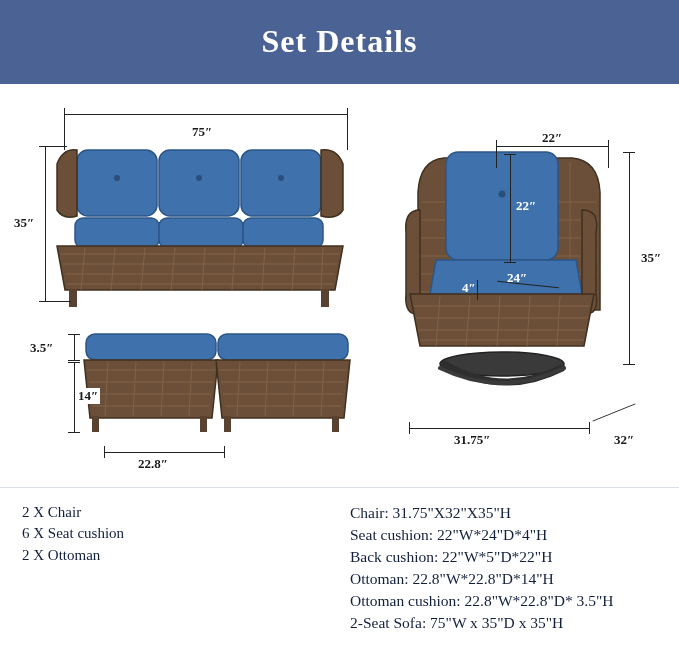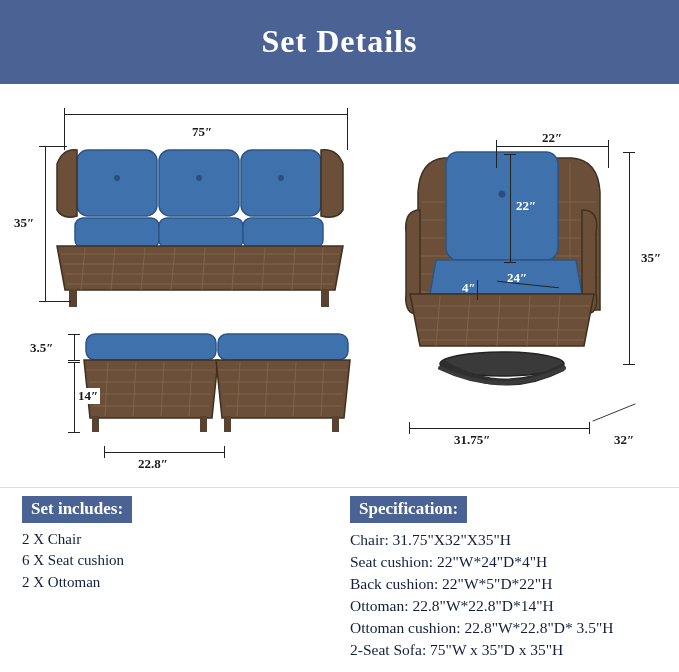--- a/index.html
+++ b/index.html
@@ -275,30 +275,28 @@
   <div class="line hline" style="left:591px; top:328px; width:46px; transform:rotate(-22deg);"></div>
   <div class="dimlabel" style="left:612px; top:348px;">32″</div>
 
 </div>
 
 <div class="divider"></div>
 
 <div class="panels">
 
   <div class="panel left">
-    <div class="panel-title">Set includes:</div>
     <ul>
       <li>2 X Chair</li>
       <li>6 X Seat cushion</li>
       <li>2 X Ottoman</li>
     </ul>
   </div>
 
   <div class="panel right">
-    <div class="panel-title">Specification:</div>
     <ul>
       <li>Chair: 31.75"X32"X35"H</li>
       <li>Seat cushion: 22"W*24"D*4"H</li>
       <li>Back cushion: 22"W*5"D*22"H</li>
       <li>Ottoman: 22.8"W*22.8"D*14"H</li>
       <li>Ottoman cushion: 22.8"W*22.8"D* 3.5"H</li>
       <li>2-Seat Sofa: 75"W x 35"D x 35"H</li>
     </ul>
   </div>
 

